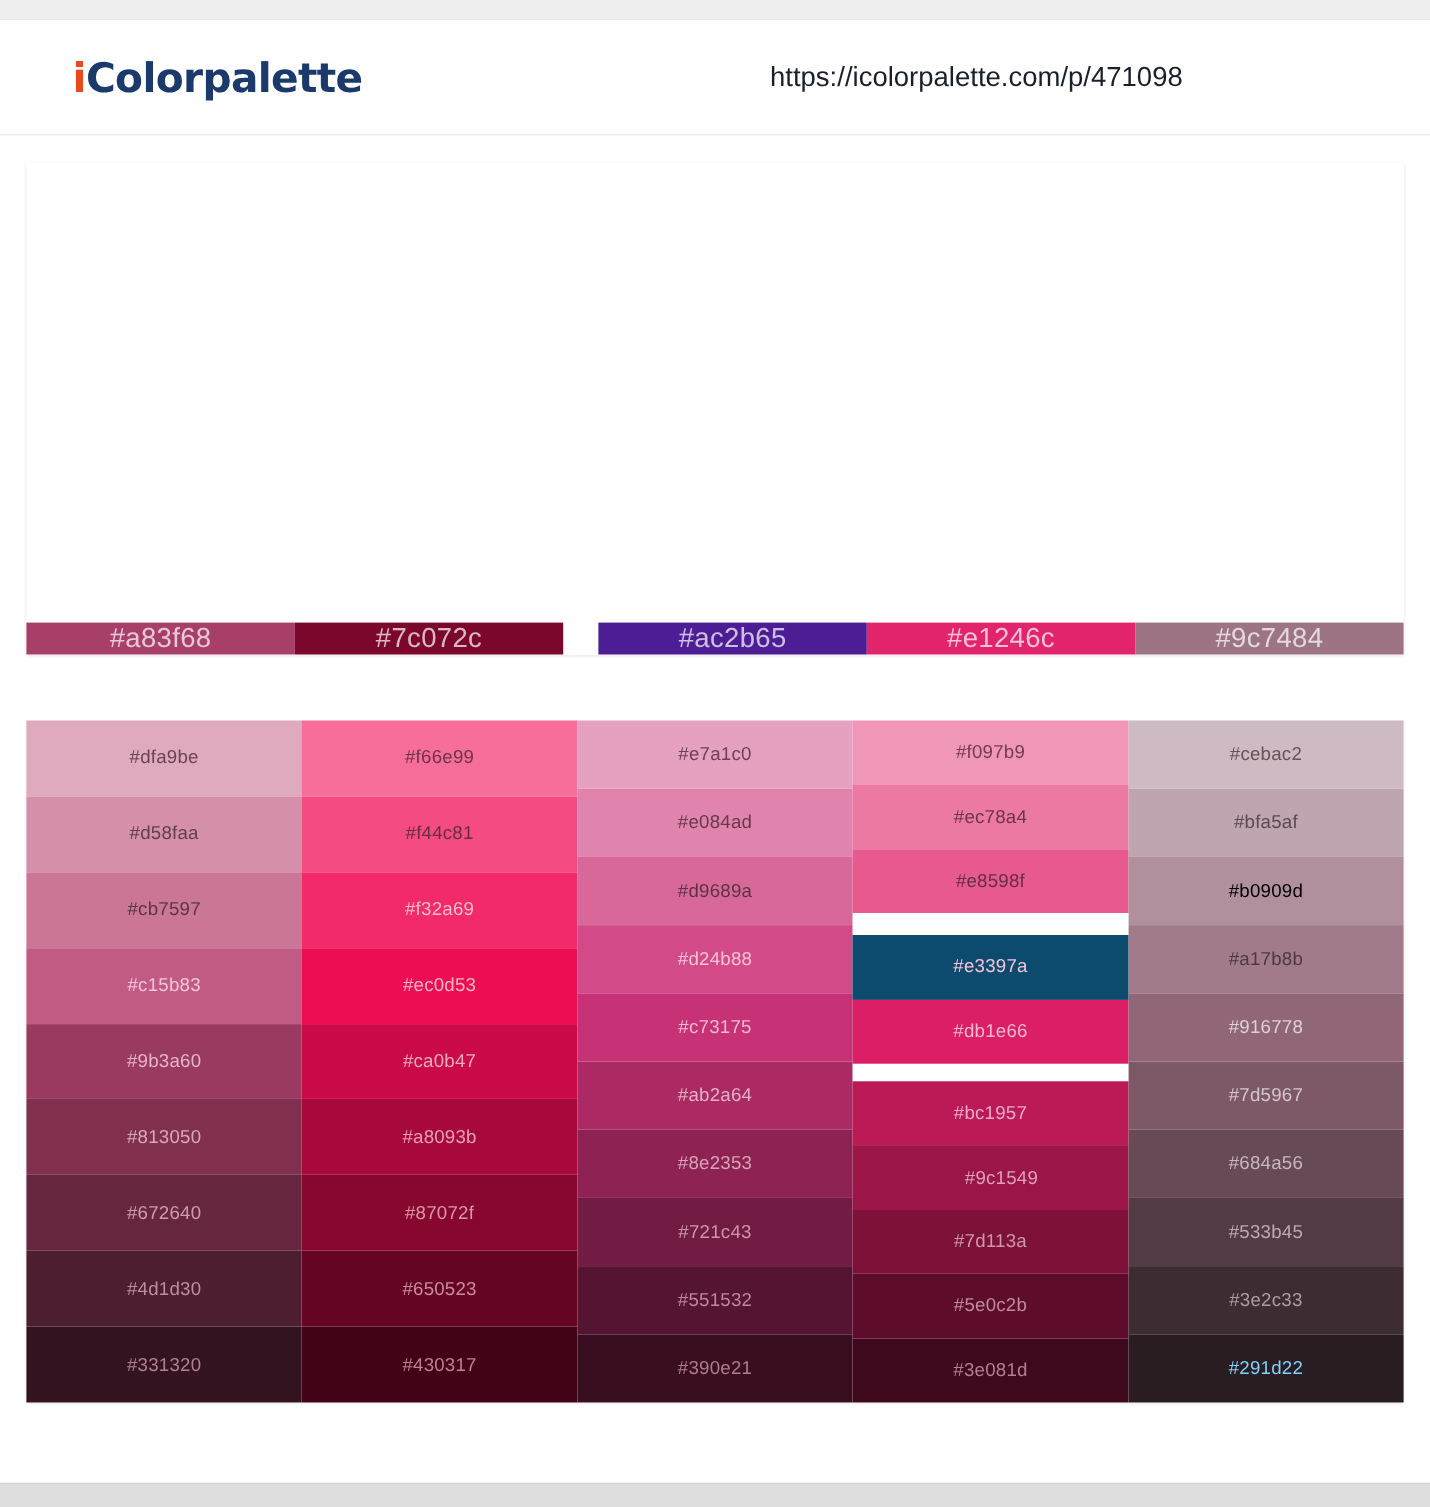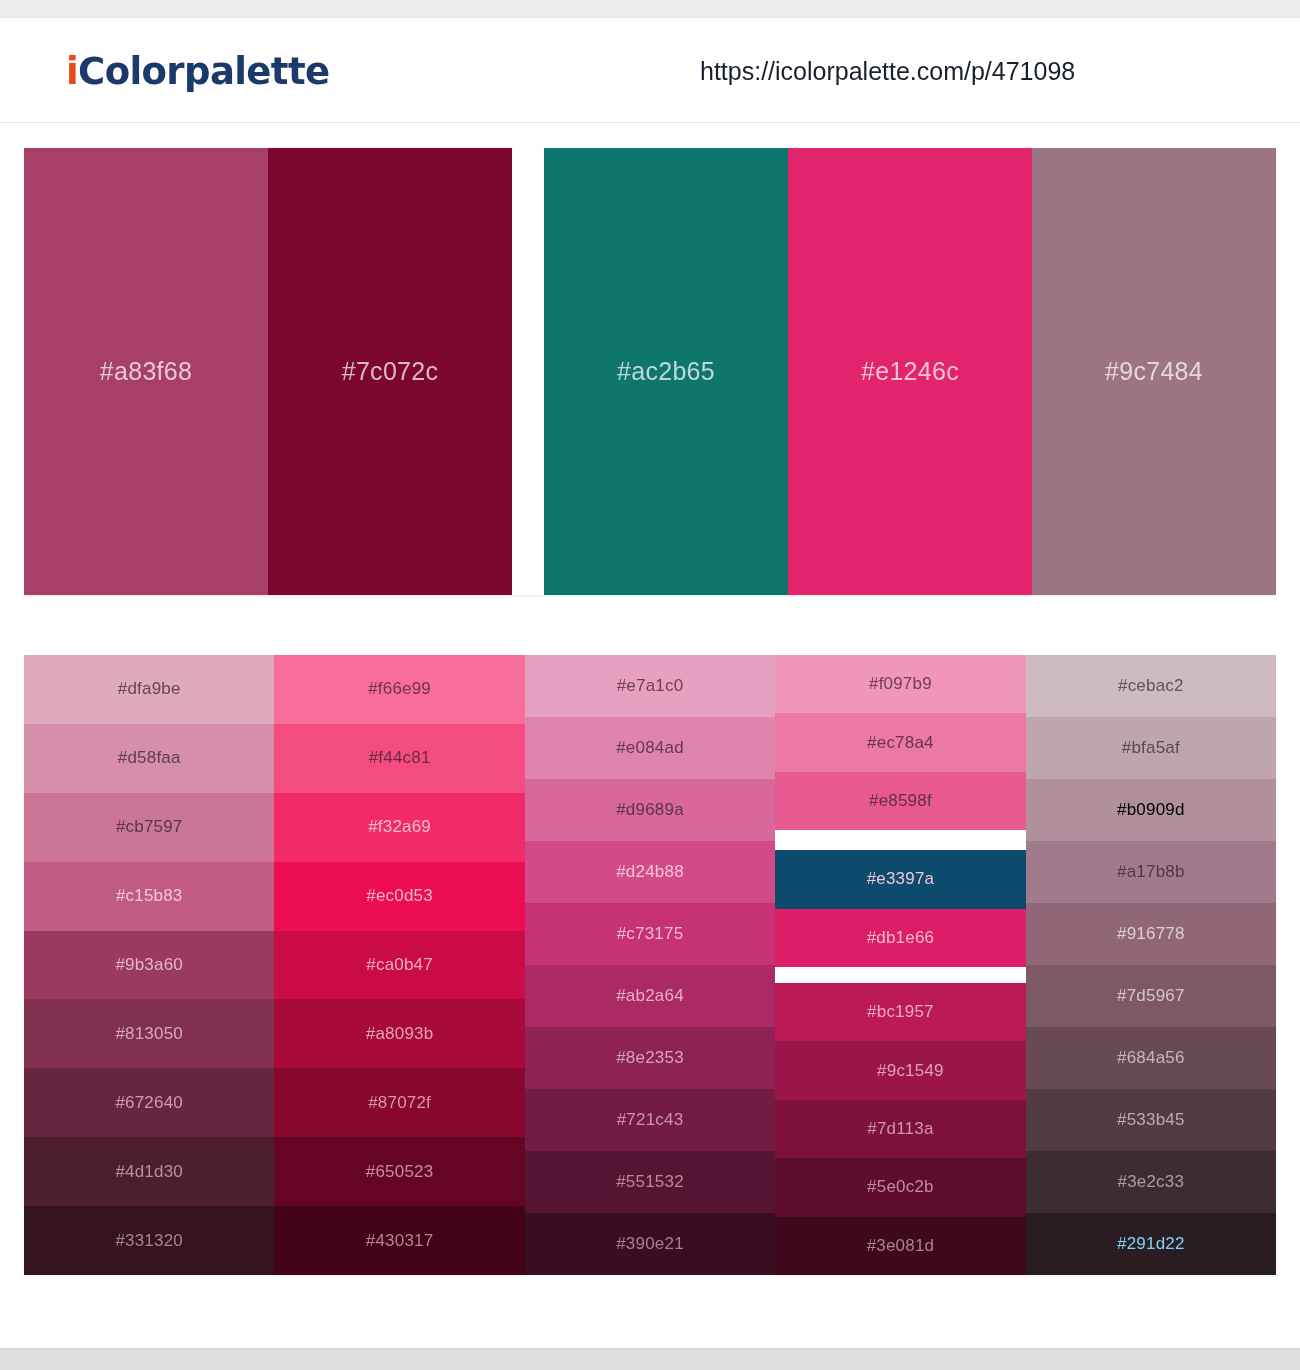--- a/index.html
+++ b/index.html
@@ -48,20 +48,21 @@
     font-family: "Liberation Sans", sans-serif;
   }
 
   
   .main-palette {
     position: absolute;
     left: 24px; top: 148px;
     width: 1252px; height: 447px;
     display: flex;
     box-shadow: 0 1px 3px rgba(0,0,0,0.10);
+    align-items: flex-end;
   }
   .main-swatch {
     flex: 1 1 0;
     position: relative;
     display: flex;
     align-items: center;
     justify-content: center;
   }
   .main-swatch .hexlabel {
     font-size: 25px;
@@ -121,21 +122,21 @@
     <div class="header-url">https://icolorpalette.com/p/471098</div>
   </div>
 
   <div class="main-palette">
       <div class="main-swatch" style="background: rgb(168, 63, 104);">
         <span class="hexlabel">#a83f68</span>
       </div>
       <div class="main-swatch" style="background: rgb(124, 7, 44);">
         <span class="hexlabel">#7c072c</span>
       </div>
-      <div class="main-swatch" style="background: #0f766e; margin-left: 32px;">
+      <div class="main-swatch" style="background: #4c1d95; margin-left: 32px;">
         <span class="hexlabel">#ac2b65</span>
       </div>
       <div class="main-swatch" style="background: rgb(225, 36, 108);">
         <span class="hexlabel">#e1246c</span>
       </div>
       <div class="main-swatch" style="background: rgb(156, 116, 132);">
         <span class="hexlabel">#9c7484</span>
       </div>
     </div>
 

